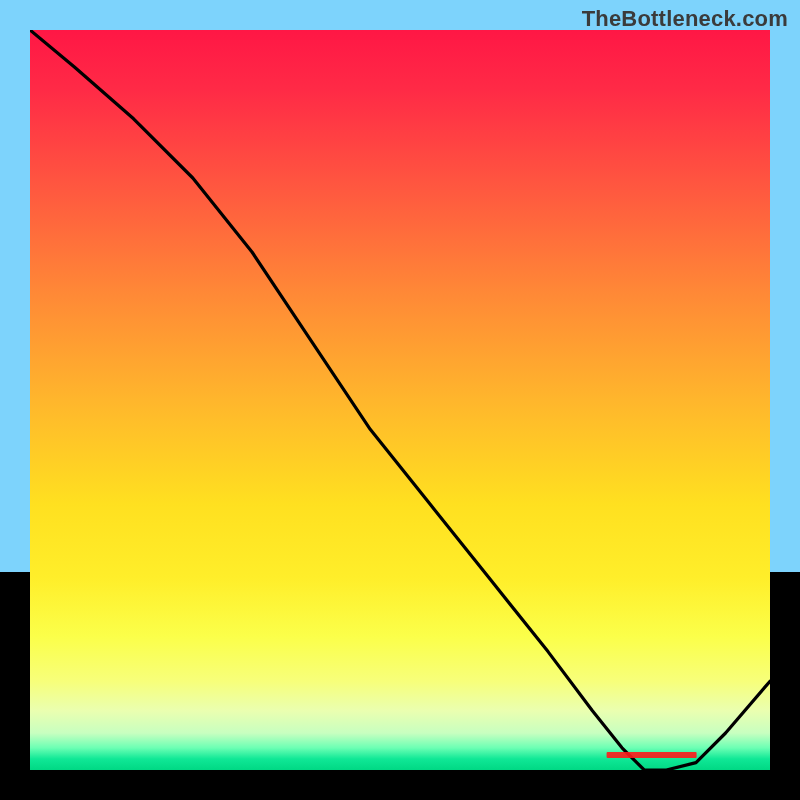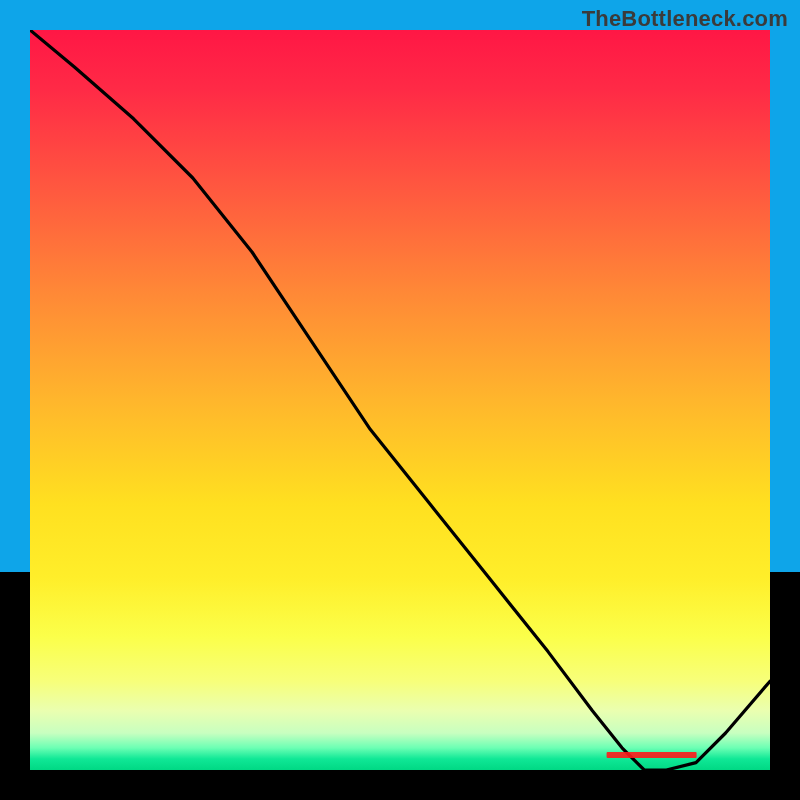--- a/index.html
+++ b/index.html
@@ -8,21 +8,21 @@
     width: 800px;
     height: 800px;
     background: #000;
     overflow: hidden;
     font-family: Arial, Helvetica, sans-serif;
   }
   .frame {
     position: relative;
     width: 800px;
     height: 572px;
-    background: #0ea5e9;
+    background: #7dd3fc;
   }
   .plot-area {
     position: absolute;
     left: 30px;
     top: 30px;
     width: 740px;
     height: 740px;
     background: linear-gradient(
       to bottom,
       #ff1745 0%,

